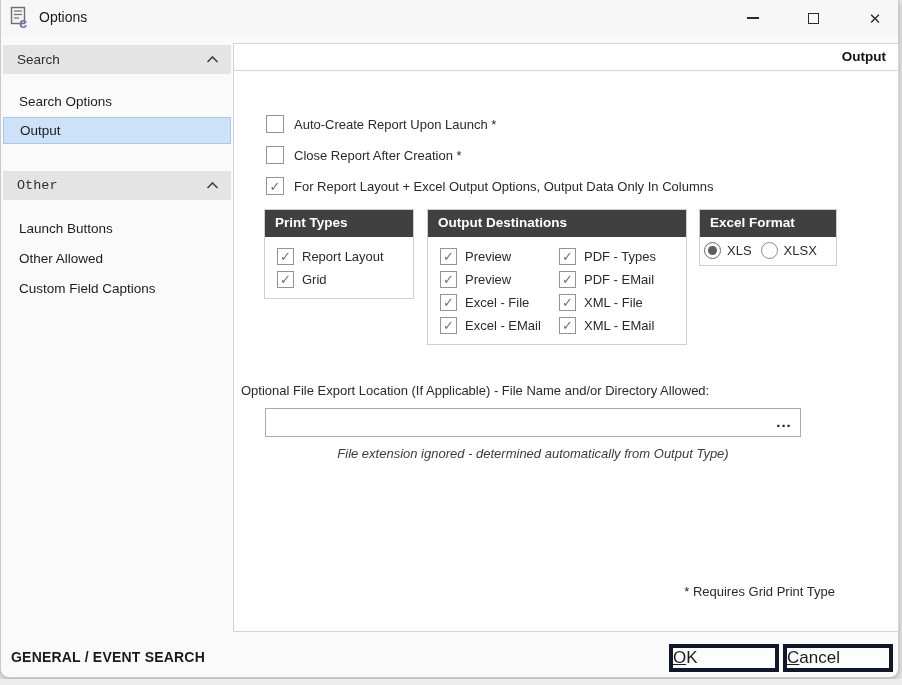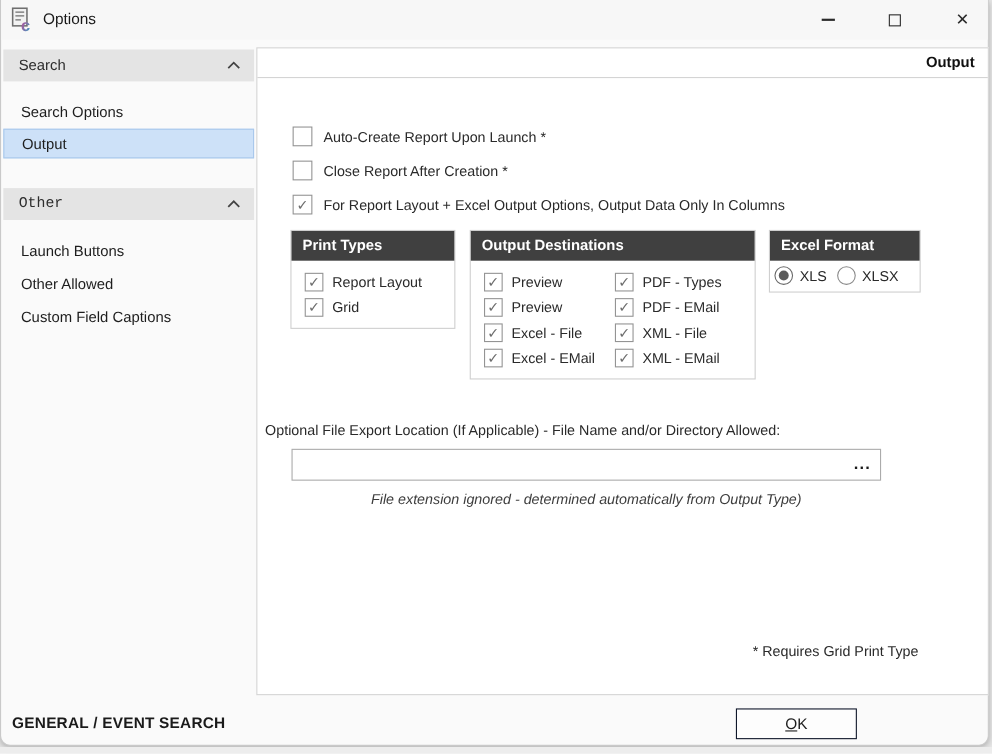--- a/index.html
+++ b/index.html
@@ -116,23 +116,23 @@
   .footnote {
     position:absolute; right:63px; top:540px; font-size:13px; color:#2a2a2a;
   }
   
   .status-text {
     position:absolute; left:10px; top:649px;
     font-size:14px; font-weight:bold; color:#1a1a1a; letter-spacing:.2px;
   }
   .footer-btn {
     position:absolute; top:644px; width:110px; height:28px;
-    background:#fdfdfd; border:1px solid #0f172a;
-    font-family:"Liberation Sans", sans-serif; font-size:14px; color:#1d1d1d;
-    display:flex; align-items:center; justify-content:center; cursor:default;
+    background:#fdfdfd; border:4px solid #0f172a;
+    font-family:"Liberation Sans", sans-serif; font-size:17px; color:#1d1d1d;
+    display:flex; align-items:center; cursor:default;
   }
   .footer-btn span { display:block; }
   .footer-btn span::first-letter { text-decoration:underline; }
   .btn-ok { left:668px; }
   .btn-cancel { left:782px; }
   
   .bg-strip { position:absolute; left:0; top:679px; width:902px; height:6px; background:#ededed; }
 </style>
 </head>
 <body>
@@ -293,20 +293,23 @@
     </div>
     <div class="loc-note">File extension ignored - determined automatically from Output Type)</div>
 
     <div class="footnote">* Requires Grid Print Type</div>
   </div>
 
   <div class="status-text">GENERAL / EVENT SEARCH</div>
   <button class="footer-btn btn-ok">
     <span>OK</span>
   </button>
+  <button class="footer-btn btn-cancel">
+    <span>Cancel</span>
+  </button>
 
 </div>
 
 <div class="bg-strip">
   
   
   
   
   
 </div>

